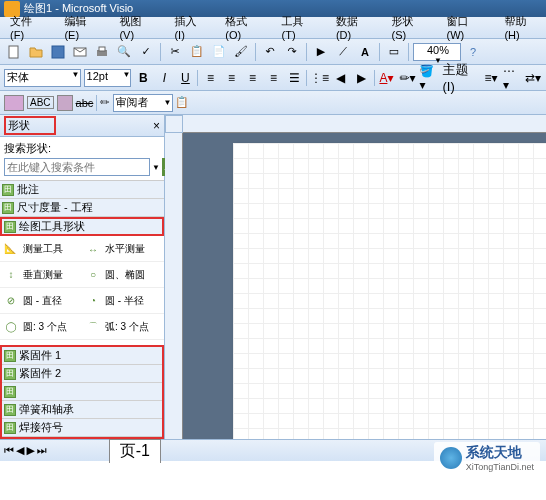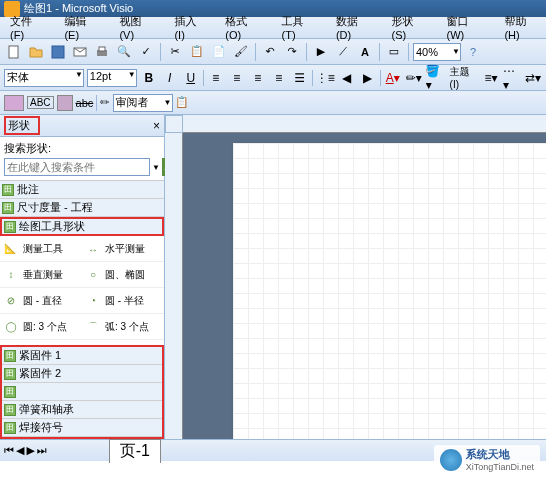--- a/index.html
+++ b/index.html
@@ -13,21 +13,21 @@
 .toolbar .sep { width: 1px; height: 18px; background: #9db9d8; margin: 0 2px; }
 .toolbar select, .toolbar .dropdown { height: 18px; font-size: 11px; border: 1px solid #7a9cc6; background: #fff; }
 .fontbar { height: 26px; background: linear-gradient(#e8f0fa, #d4e3f5); display: flex; align-items: center; padding: 0 4px; gap: 3px; border-bottom: 1px solid #9db9d8; }
 .fontbar .dropdown { width: 80px; height: 18px; border: 1px solid #7a9cc6; background: #fff; font-size: 11px; padding-left: 2px; display: flex; align-items: flex-start; justify-content: space-between; }
 .fontbar .btn { min-width: 18px; height: 18px; display: flex; align-items: center; justify-content: center; cursor: pointer; font-size: 12px; }
 .reviewbar { height: 24px; background: linear-gradient(#e8f0fa, #d4e3f5); display: flex; align-items: center; padding: 0 4px; gap: 3px; border-bottom: 1px solid #9db9d8; }
 .reviewbar .colorbtn { width: 20px; height: 16px; border: 1px solid #888; display: inline-block; }
 .main { display: flex; height: calc(500px - 176px); }
 .sidepanel { width: 165px; background: #fff; border-right: 1px solid #9db9d8; display: flex; flex-direction: column; }
 .panel-header { height: 22px; background: linear-gradient(#e8f0fa, #d4e3f5); display: flex; align-items: center; justify-content: space-between; padding: 0 4px; border-bottom: 1px solid #9db9d8; }
-.panel-header .title { border: 2px solid #e03030; padding: 0 8px 0 2px; font-size: 11px; text-align: center; }
+.panel-header .title { border: 2px solid #e03030; padding: 0 24px 0 2px; font-size: 11px; text-align: center; }
 .panel-header .close { cursor: pointer; font-size: 12px; }
 .search-section { padding: 4px; border-bottom: 1px solid #ccc; }
 .search-section .label { font-size: 11px; margin-bottom: 2px; }
 .search-section .searchbox { display: flex; gap: 2px; }
 .search-section input { flex: 1; height: 18px; border: 1px solid #7a9cc6; font-size: 11px; padding-left: 2px; }
 .search-section .go { width: 18px; height: 18px; background: #5a8f3c; color: #fff; display: flex; align-items: center; justify-content: center; cursor: pointer; font-size: 10px; }
 .cat-list { }
 .cat-item { height: 18px; display: flex; align-items: center; padding-left: 2px; font-size: 11px; background: #e8f0fa; border-bottom: 1px solid #d0d0d0; cursor: pointer; }
 .cat-item .box { width: 12px; height: 12px; border: 1px solid #5a8f3c; background: #7fb85c; margin-right: 3px; display: inline-block; font-size: 8px; line-height: 10px; text-align: center; color: #fff; }
 .cat-item.highlighted { border: 2px solid #e03030; height: 19px; }
@@ -41,21 +41,21 @@
 .ruler-corner { width: 18px; height: 18px; background: #e8f0fa; border: 1px solid #9db9d8; position: absolute; top: 0; left: 0; }
 .ruler-h { height: 18px; background: #e8f0fa; border-bottom: 1px solid #888; margin-left: 18px; }
 .canvas-body { flex: 1; display: flex; }
 .ruler-v { width: 18px; background: #e8f0fa; border-right: 1px solid #888; }
 .canvas-scroll { flex: 1; background: #5a6e85; position: relative; overflow: hidden; }
 .page { position: absolute; top: 10px; left: 50px; width: 350px; height: 360px; background: #fff; box-shadow: 2px 2px 4px rgba(0,0,0,0.3); background-image: repeating-linear-gradient(#eee 0 1px, transparent 1px 15px), repeating-linear-gradient(90deg, #eee 0 1px, transparent 1px 15px); }
 .statusbar { height: 22px; background: linear-gradient(#e8f0fa, #d4e3f5); display: flex; align-items: center; padding: 0 4px; border-top: 1px solid #9db9d8; justify-content: space-between; position: relative; }
 .page-tab { background: #fff; border: 1px solid #888; border-bottom: none; padding: 1px 10px; font-size: 16px; margin-left: 60px; }
 .watermark { position: absolute; right: 6px; bottom: 26px; display: flex; align-items: center; gap: 4px; background: rgba(255,255,255,0.85); padding: 2px 6px; border-radius: 3px; }
 .watermark .globe { width: 22px; height: 22px; border-radius: 50%; background: radial-gradient(#5fb4e5, #2a7bb8); }
-.watermark .txt { font-size: 11px; font-weight: bold; color: #2a5a9a; }
+.watermark .txt { font-size: 14px; font-weight: bold; color: #2a5a9a; }
 .watermark .sub { font-size: 9px; color: #666; }
 svg { width: 16px; height: 16px; }
 </style>
 </head>
 <body>
 
 <div class="titlebar">
   <span class="icon"></span>
   <span>绘图1 - Microsoft Visio</span>
 </div>
@@ -113,21 +113,21 @@
   <div class="btn">↷</div>
   <div class="sep"></div>
   <div class="btn">▶</div>
   <div class="btn">⟋</div>
   <div class="btn">
       <b>A</b>
     </div>
   <div class="sep"></div>
   <div class="btn">▭</div>
   <div class="sep"></div>
-  <div class="dropdown" style="width:48px;padding-left:2px;display:flex;align-items:center;justify-content:space-between;">
+  <div class="dropdown" style="width:48px;padding-left:2px;display:flex;align-items:center;justify-content:space-between;flex-direction:column;">
       <span>40%</span>
       <span style="font-size:8px">▼</span>
     </div>
   <div class="btn" style="color:#4a7ab8">?</div>
 </div>
 
 <div class="fontbar">
   <div class="dropdown">
       <span>宋体</span>
       <span style="font-size:8px">▼</span>
@@ -152,21 +152,21 @@
   <div class="btn">≡</div>
   <div class="btn">☰</div>
   <div class="sep" style="width:1px;height:16px;background:#9db9d8"></div>
   <div class="btn">⋮≡</div>
   <div class="btn">◀</div>
   <div class="btn">▶</div>
   <div class="sep" style="width:1px;height:16px;background:#9db9d8"></div>
   <div class="btn" style="color:#c00"><u>A</u>▾</div>
   <div class="btn">✏▾</div>
   <div class="btn">🪣▾</div>
-  <div class="btn" style="font-size:10px">主题(I)</div>
+  <div class="btn" style="font-size:13px">主题(I)</div>
   <div class="btn">≡▾</div>
   <div class="btn">⋯▾</div>
   <div class="btn">⇄▾</div>
 </div>
 
 <div class="reviewbar">
   <span class="colorbtn" style="background:#d4a8d4"></span>
   <span style="font-size:10px;border:1px solid #888;padding:0 2px">ABC</span>
   <span class="colorbtn" style="background:#c8a8c8;width:16px"></span>
   <span><s>abc</s></span>

